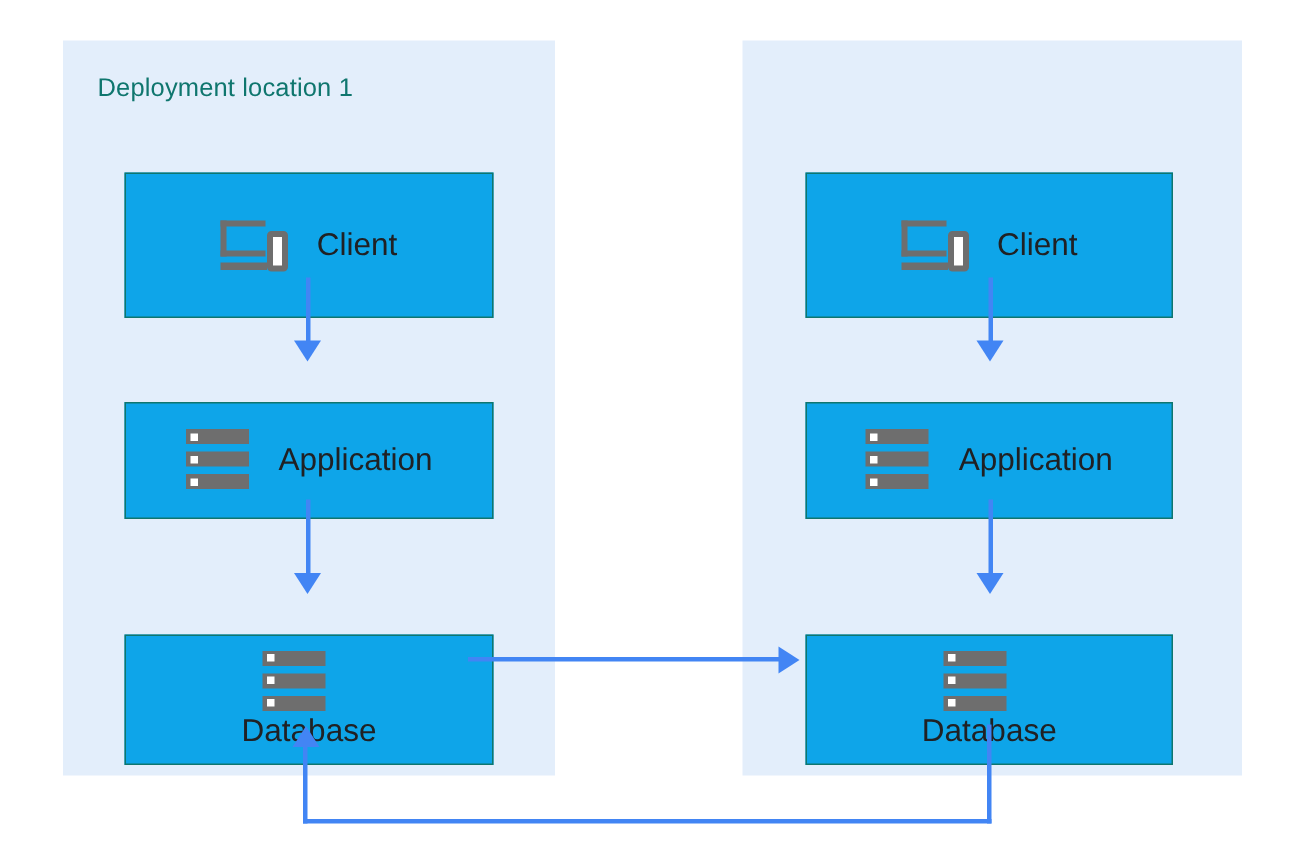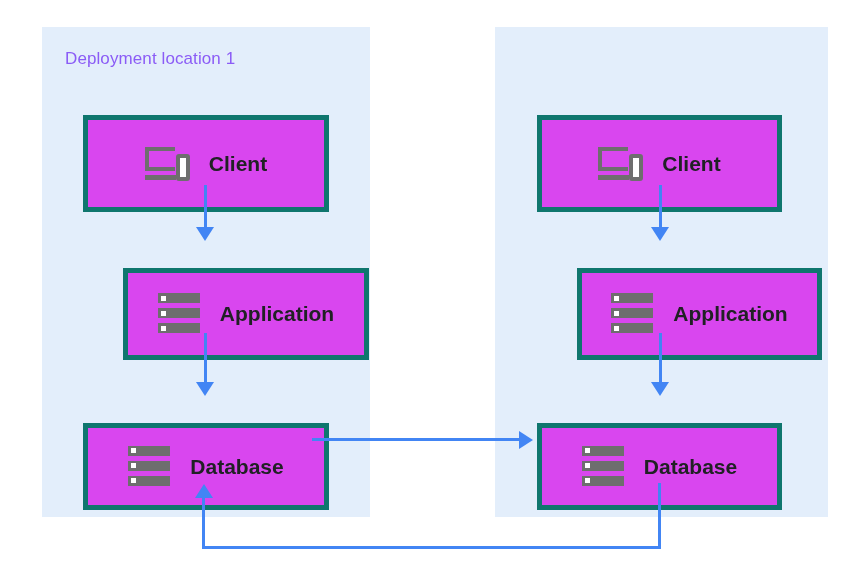--- a/index.html
+++ b/index.html
@@ -30,40 +30,39 @@
   }
   .panel.left  { left: 42px;  width: 328px; }
   .panel.right { left: 495px; width: 333px; }
 
   .panel-title {
     position: absolute;
     top: 22px;
     left: 23px;
     font-size: 17px;
     line-height: 20px;
-    color: #8b5cf6;
+    color: #0f766e;
     letter-spacing: 0.1px;
     white-space: nowrap;
   }
 
   
   .card {
     position: absolute;
-    background: #d946ef;
-    border: 5px solid #0f766e;
+    background: #0ea5e9;
+    border: 1px solid #0f766e;
     box-sizing: border-box;
     display: flex;
     flex-direction: row;
     align-items: center;
     justify-content: center;
-    font-weight: bold;
   }
   .card.client      { top: 88px;  height: 97px; }
-  .card.application { top: 241px; height: 92px; margin-left: 40px; }
-  .card.database    { top: 396px; height: 87px; }
+  .card.application { top: 241px; height: 78px; }
+  .card.database    { top: 396px; height: 87px; flex-direction: column; }
 
   .panel.left  .card { left: 41px; width: 246px; }
   .panel.right .card { left: 42px; width: 245px; }
 
   .card-icon {
     flex: 0 0 auto;
     width: 46px;
     height: 40px;
     position: relative;
     margin-right: 18px;

